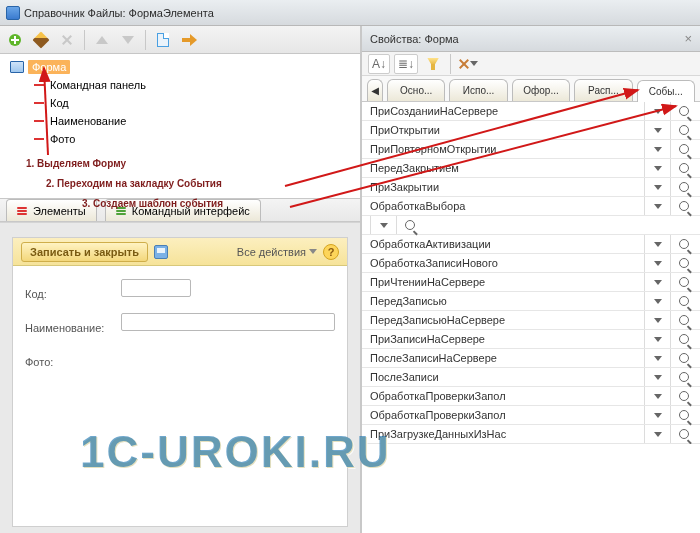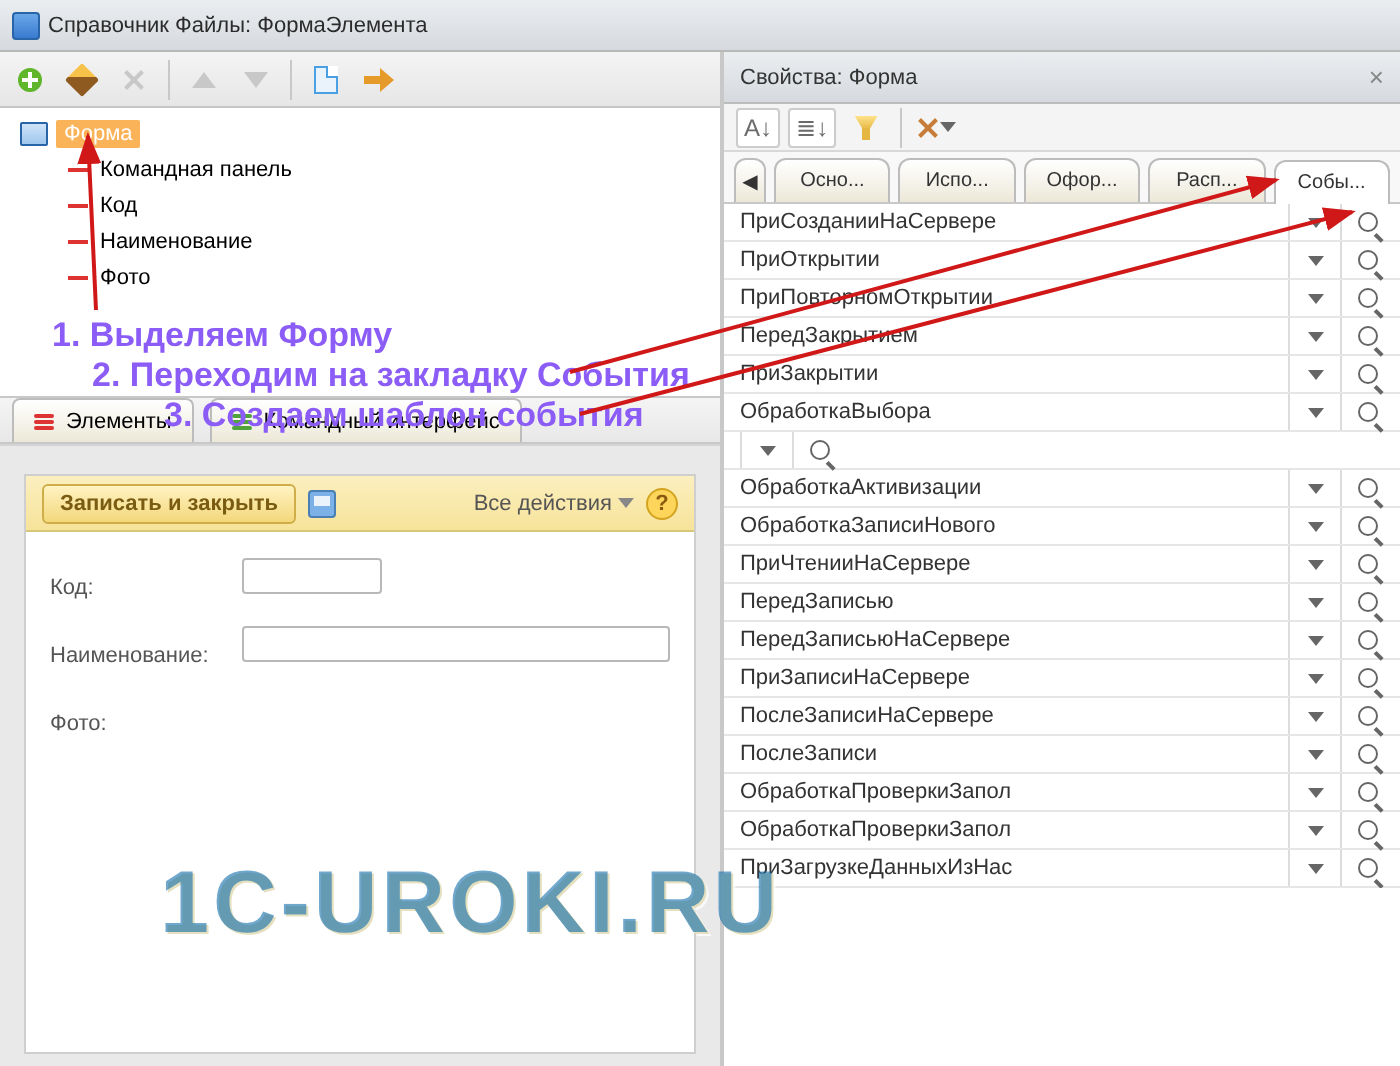--- a/index.html
+++ b/index.html
@@ -84,21 +84,21 @@
   .ico-arrright:after{content:"";position:absolute;left:8px;top:0;width:0;height:0;border-top:6px solid transparent;border-bottom:6px solid transparent;border-left:7px solid #e59a2a;}
   
   .tree-wrap { flex:0 0 auto; padding:4px 6px 2px 6px; background:#fff; position:relative;}
   .tree { list-style:none; margin:0; padding:0;}
   .tree li { display:flex; align-items:center; height:18px; padding-left:4px;}
   .tree li.child { padding-left:28px;}
   .form-ico{width:14px;height:12px;border:1px solid #2864a8;background:linear-gradient(#cfe3f8,#9fc7ee);margin-right:4px;border-radius:1px;}
   .sel{background:#fbb35a;color:#fff;padding:1px 4px;border-radius:1px;}
   .red-dash{width:10px;height:2px;background:#d33;margin-right:6px;}
   
-  .anno{position:absolute;color:#8b5cf6;font-weight:bold;font-size:17px;white-space:nowrap;pointer-events:none;}
+  .anno{position:absolute;color:#7f1d1d;font-weight:bold;font-size:10px;white-space:nowrap;pointer-events:none;}
   
   .btabs{height:24px;display:flex;gap:8px;align-items:flex-end;padding:0 6px;background:linear-gradient(#f4f4f4,#e8e8e8);border-top:1px solid #c8c8c8;border-bottom:1px solid #c8c8c8;}
   .btab{height:22px;padding:3px 10px;border:1px solid #bcbcbc;border-bottom:none;border-radius:4px 4px 0 0;background:linear-gradient(#fff,#ece8d8);display:flex;align-items:center;gap:6px;cursor:pointer;font-size:11px;}
   .btab .stack{width:10px;display:flex;flex-direction:column;gap:1px;}
   .btab .stack span{height:2px;border-radius:1px;}
   .stack.red span{background:#d33;}
   .stack.grn span{background:#4fa33a;}
   
   .form-preview{flex:1;background:#e9e9e9;padding:14px 12px 10px 12px;border-top:1px solid #d4d4d4;overflow:hidden;}
   .fp-inner{background:#fff;border:1px solid #cfcfcf;height:100%;position:relative;}

